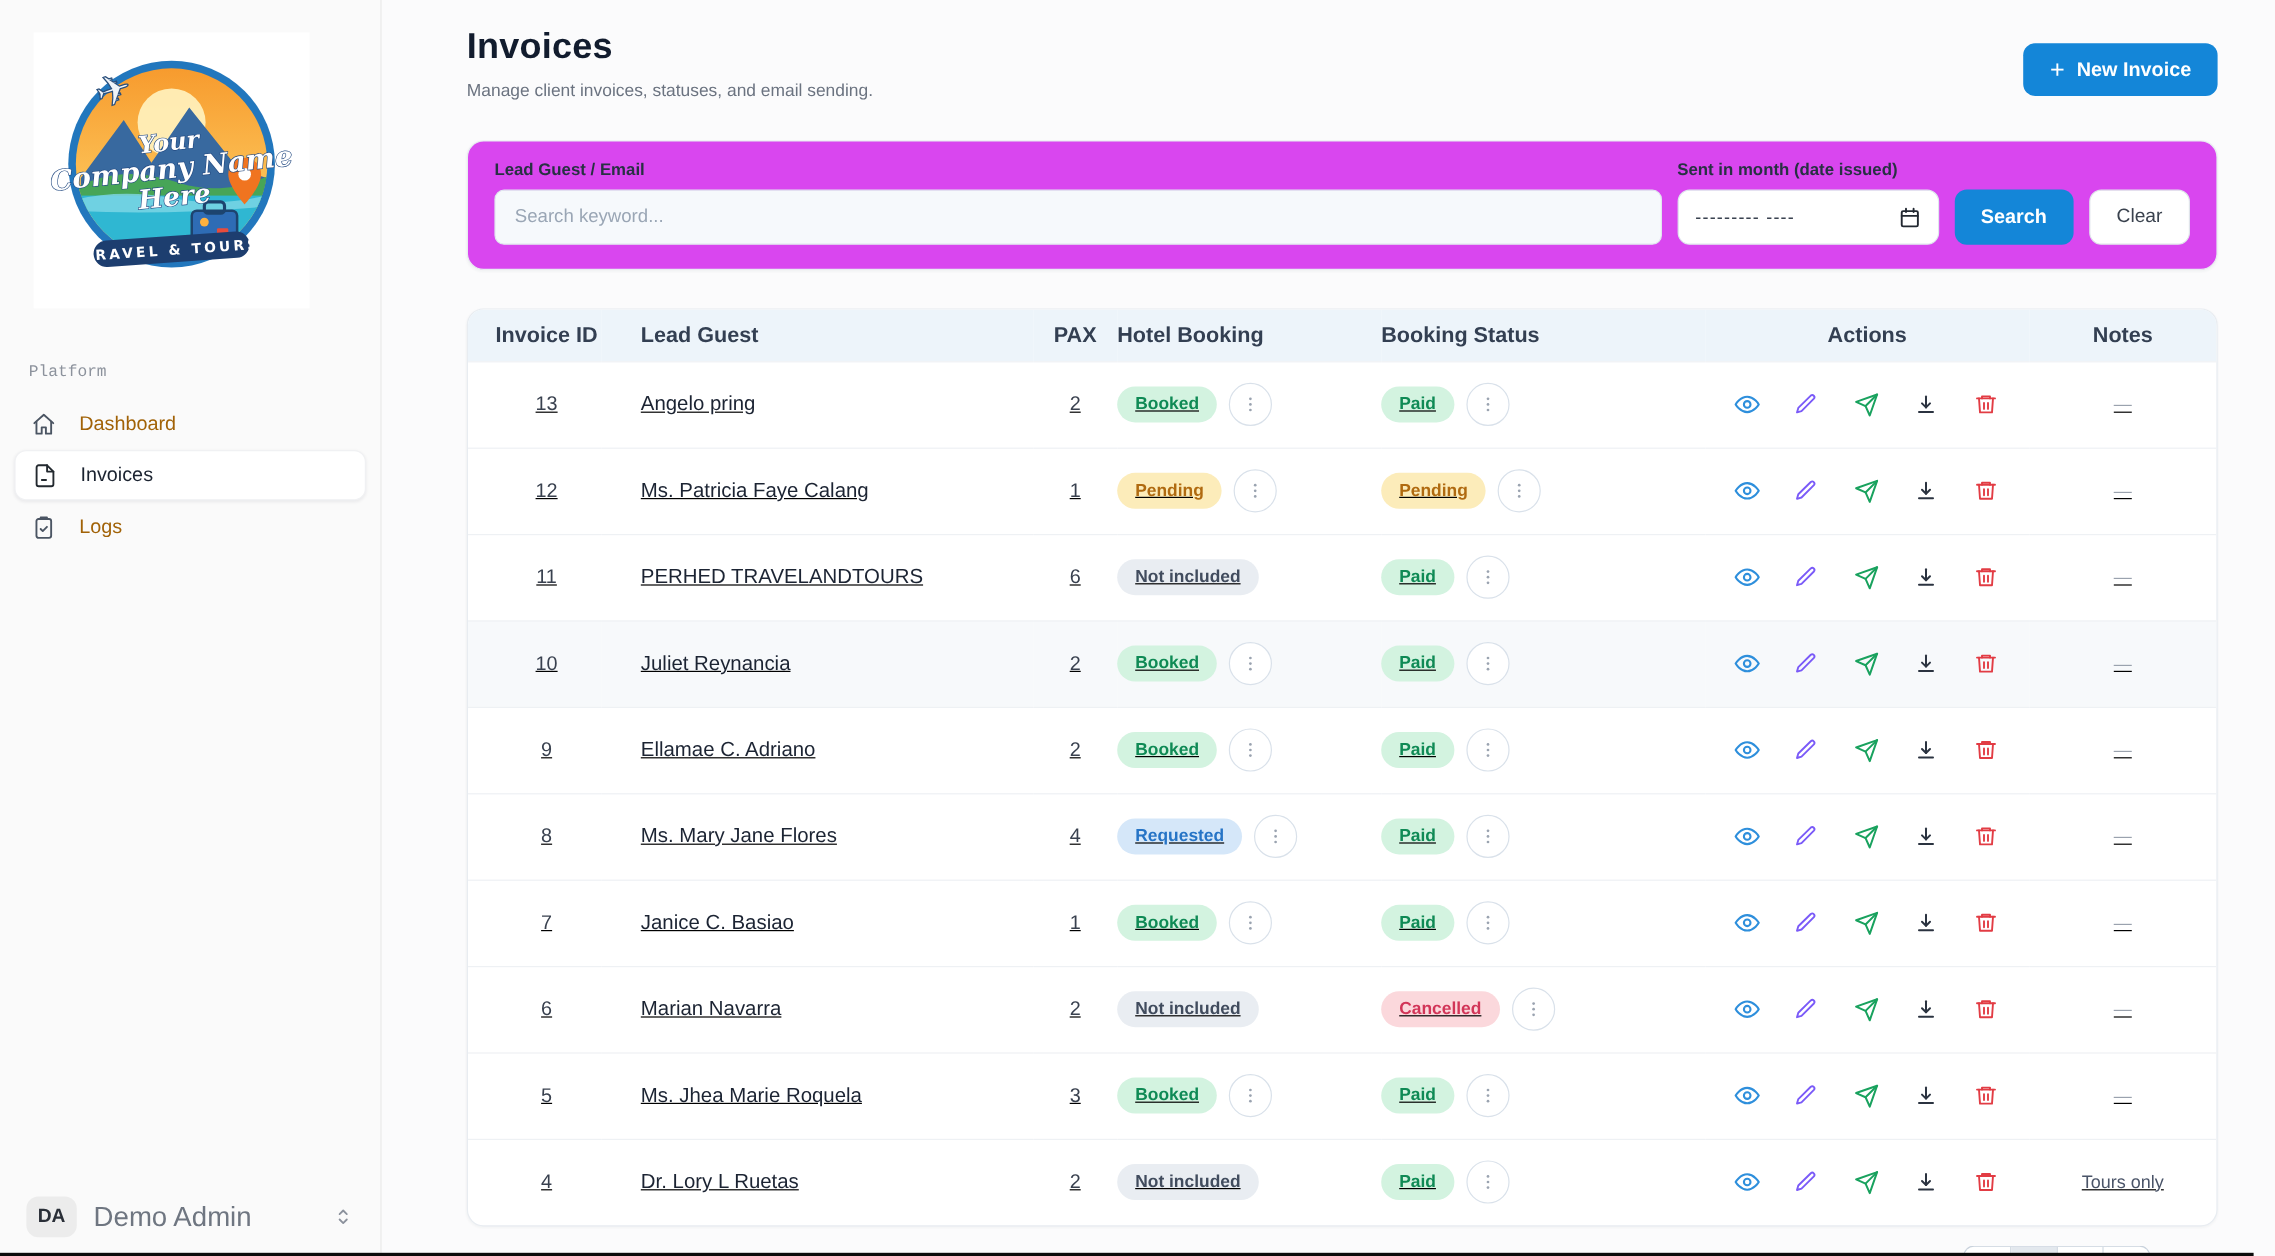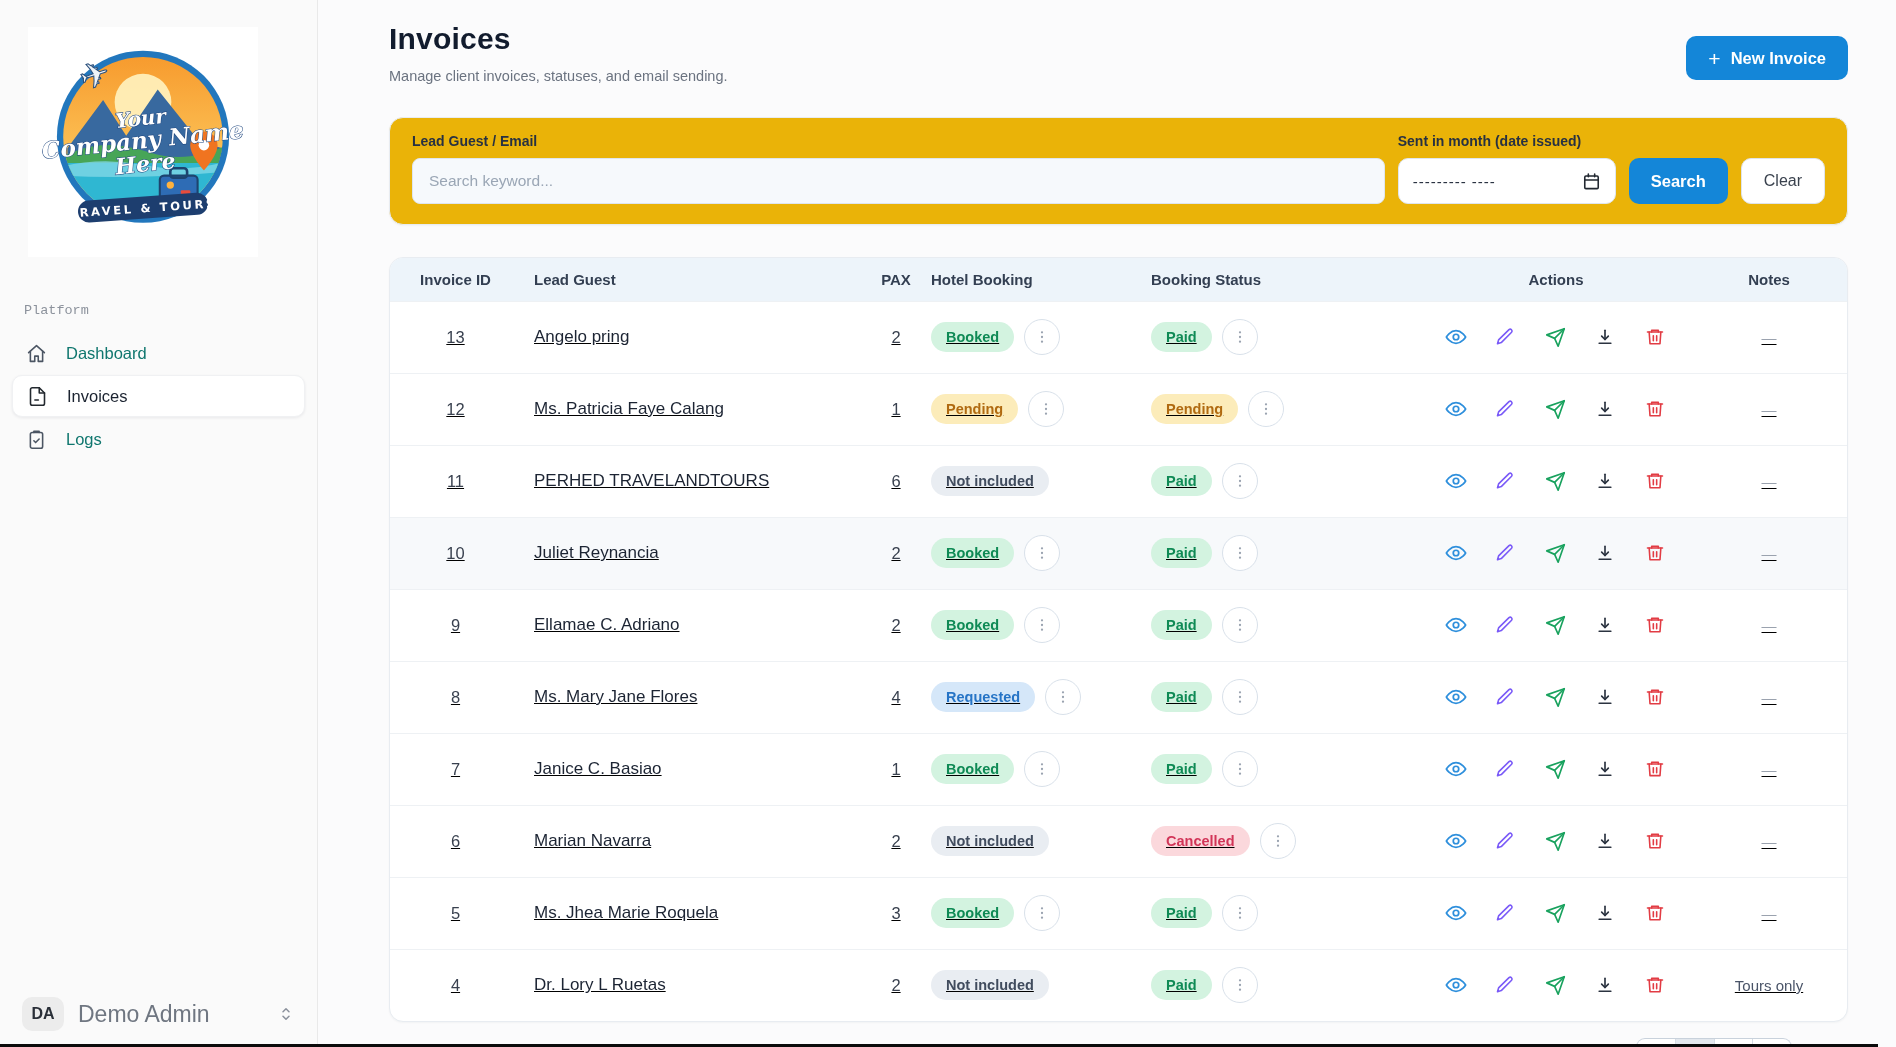--- a/index.html
+++ b/index.html
@@ -8,21 +8,21 @@
   .app { display:flex; width:100%; height:100%; position:relative; }
 
   
   .sidebar { width:318px; background:#fafafa; border-right:1px solid #e9e9e9;
     position:relative; flex-shrink:0; }
   .logo-card { width:230px; height:230px; background:#ffffff; margin:27px 0 0 28px;
     display:flex; align-items:center; justify-content:center; }
   .platform-label { color:#8c929c; font-size:13.5px; margin:46px 0 14px 24px;font-family:Liberation Mono, monospace; }
   .nav { padding:0 12px; }
   .nav-item { display:flex; align-items:center; gap:18px; height:42px;
-    padding:0 14px; border-radius:10px; color:#0f766e; font-size:16.5px;
+    padding:0 14px; border-radius:10px; color:#a16207; font-size:16.5px;
     cursor:pointer; margin-bottom:1px; }
   .nav-item .nicon { width:22px; height:22px; display:flex; align-items:center; }
   .nav-item.active { background:#ffffff; color:#1b2330; font-weight:500;
     box-shadow:0 1px 3px rgba(20,30,50,.08); border:1px solid #f0f1f3; }
   .user-row { position:absolute; left:10px; right:10px; bottom:10px;
     display:flex; align-items:center; gap:14px; padding:6px 12px; border-radius:10px;
     cursor:pointer; }
   .avatar { width:42px; height:34px; border-radius:10px; background:#ececec;
     display:flex; align-items:center; justify-content:center; font-weight:700;
     font-size:16px; color:#2a2f38; }
@@ -34,21 +34,21 @@
   .page-title { font-size:30px; font-weight:700; color:#121c2e; letter-spacing:.2px; }
   .page-sub { margin-top:12px; color:#6b7380; font-size:14.5px; }
   .btn-primary { background:#1486d8; color:#fff; border:none; border-radius:10px;
     height:44px; padding:0 22px; font-size:16.5px; font-weight:600; cursor:pointer;
     display:inline-flex; align-items:center; gap:10px;
     font-family:"Liberation Sans", sans-serif; }
   .btn-primary .plus { font-size:21px; font-weight:500; line-height:1; }
   .new-invoice { margin-top:14px; }
 
   
-  .filter-card { margin-top:33px; background:#eab308; border:1px solid #e8ecf1;
+  .filter-card { margin-top:33px; background:#d946ef; border:1px solid #e8ecf1;
     border-radius:14px; box-shadow:0 1px 2px rgba(25,39,62,.04);
     padding:15px 22px 20px 22px; display:flex; gap:13px; align-items:flex-end; }
   .f-block { display:flex; flex-direction:column; gap:9px; }
   .f-block.grow { flex:1; }
   .f-label { font-size:14px; font-weight:700; color:#273142; }
   .text-input { height:46px; border:1px solid #dfe6ee; background:#f6f9fc;
     border-radius:8px; padding:0 16px; font-size:15.5px; color:#2a3342;
     outline:none; width:100%; font-family:"Liberation Sans", sans-serif; }
   .text-input::placeholder { color:#9aa6b5; }
   .date-input { height:46px; width:218px; border:1px solid #dfe6ee; background:#fff;
@@ -58,21 +58,21 @@
   .btn-ghost { background:#fff; border:1px solid #dfe4ea; border-radius:10px;
     height:46px; padding:0 22px; font-size:16px; color:#3a424e; cursor:pointer;
     font-family:"Liberation Sans", sans-serif; }
   .btn-search { height:46px; border-radius:10px; }
 
   
   .table-card { margin-top:32px; background:#fff; border:1px solid #e8ecf1;
     border-radius:14px; overflow:hidden; box-shadow:0 1px 2px rgba(25,39,62,.04); }
   table { width:100%; border-collapse:collapse; table-layout:fixed; }
   thead tr { background:#edf4fa; height:43px; }
-  th { font-size:15px; font-weight:700; color:#333f52; text-align:left; }
+  th { font-size:18px; font-weight:700; color:#333f52; text-align:left; }
   th.center, td.center { text-align:center; }
   th:first-child { padding-left:20px; text-align:center; }
   .c-guest { padding-left:33px; }
   tbody tr { height:72px; border-top:1px solid #eef1f4;text-decoration:underline; }
   tbody tr.row-shaded { background:#f7f9fb; }
   td.c-id { text-align:center; font-size:16.5px; color:#39414f; padding-left:20px; }
   td.c-guest { font-size:17px; font-weight:500; color:#1c2433; }
   td.c-pax { text-align:center; font-size:16.5px; color:#39414f; }
   .badge-wrap { display:flex; align-items:center; gap:10px; }
   .badge { display:inline-block; padding:7px 15px; border-radius:999px;

